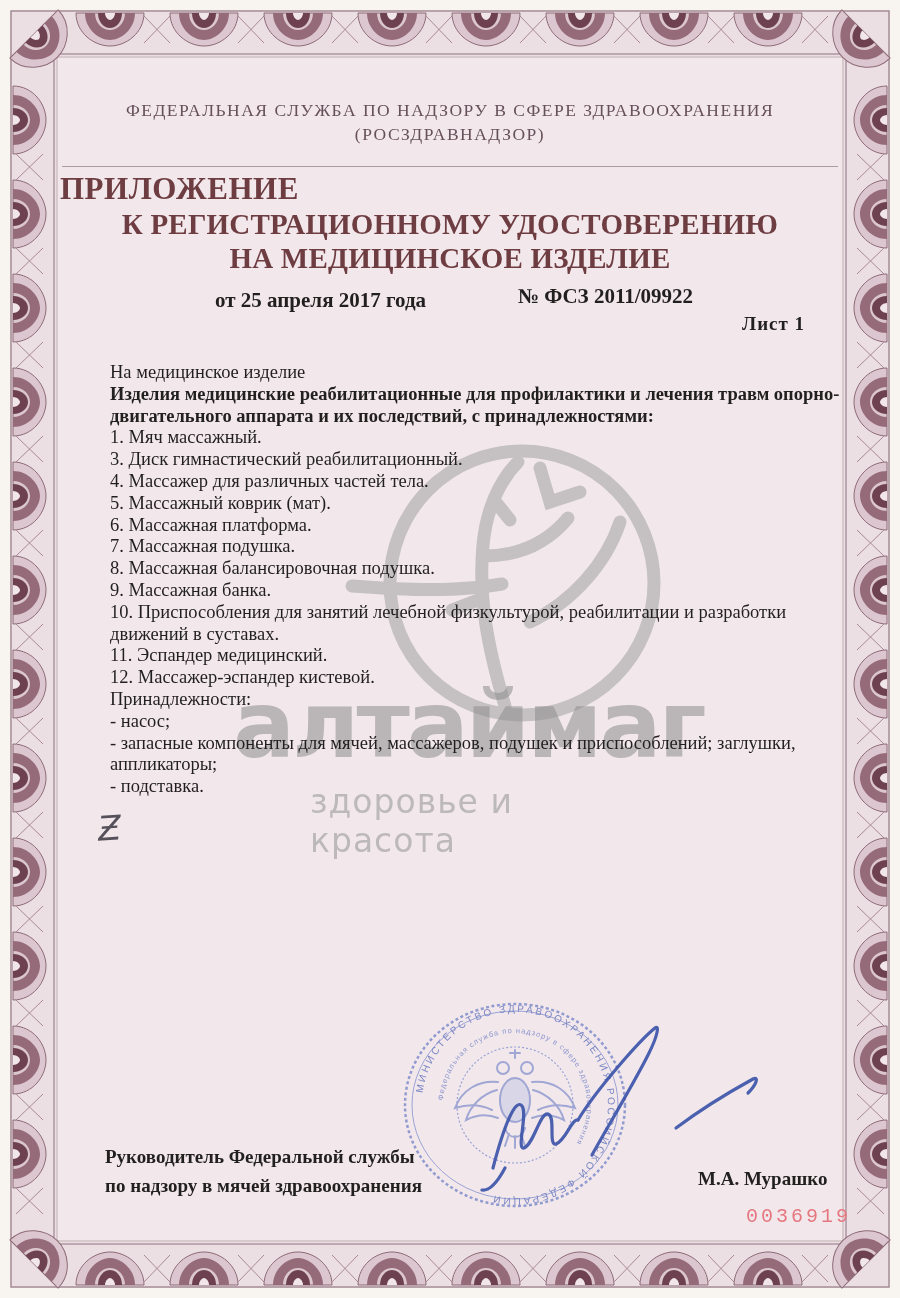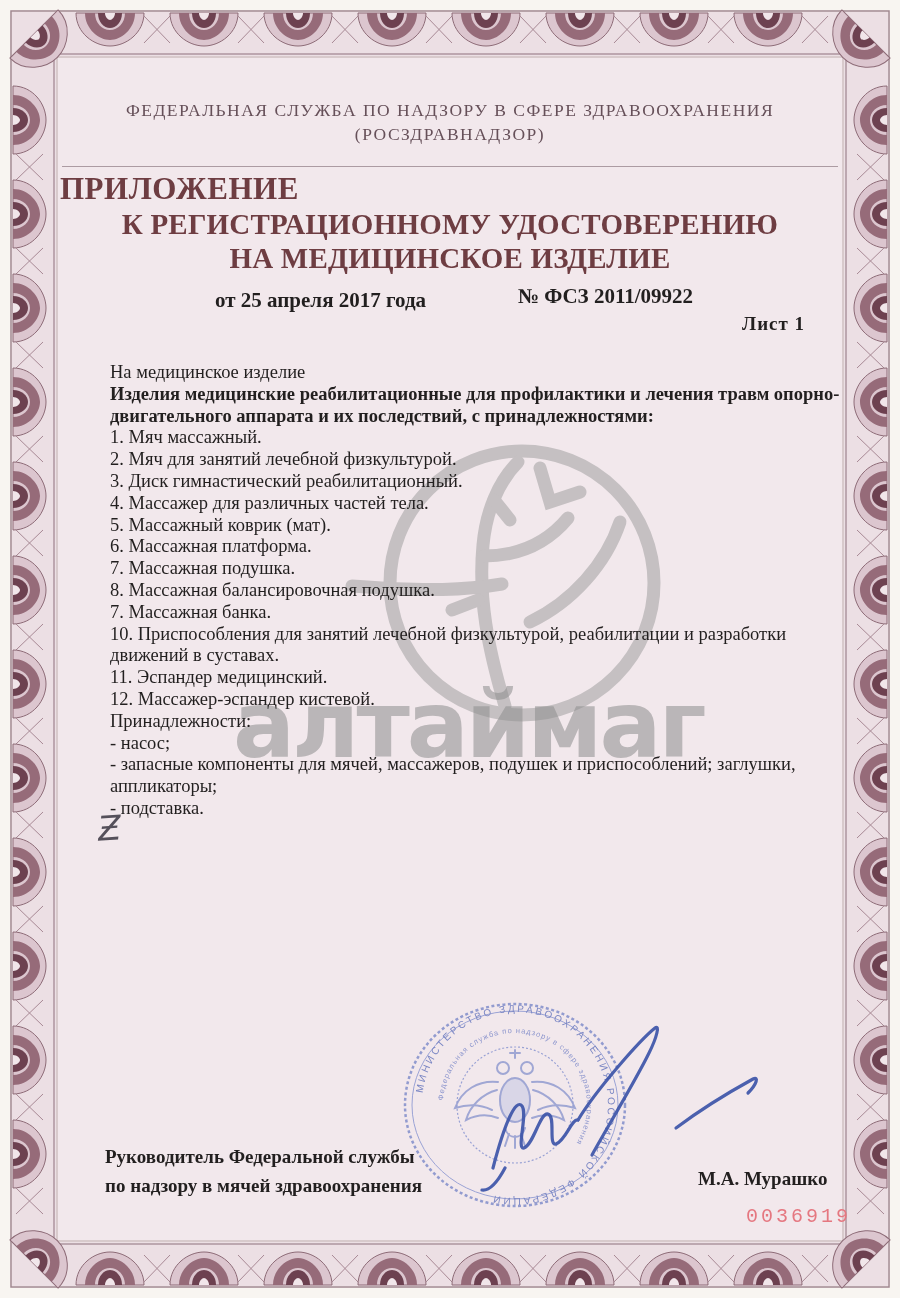--- a/index.html
+++ b/index.html
@@ -174,47 +174,47 @@
       <path d="M505,706 C488,648 478,598 483,545 C486,512 498,482 518,462"></path>
       <path d="M352,586 C430,592 466,590 502,584"></path>
       <path d="M484,556 C520,556 548,542 568,518"></path>
       <path d="M530,622 C572,602 606,564 620,522"></path>
       <path d="M540,468 L550,502 L580,492"></path>
       <path d="M494,500 L510,520"></path>
       <path d="M452,610 L478,600"></path>
     </g>
   </svg>
   <div class="wm-brand">алтаймаг</div>
+  <div class="wm-tagline">здоровье и красота</div>
 
   <div class="layer-text">
     <div class="org-line1">ФЕДЕРАЛЬНАЯ СЛУЖБА ПО НАДЗОРУ В СФЕРЕ ЗДРАВООХРАНЕНИЯ</div>
     <div class="org-line2">(РОСЗДРАВНАДЗОР)</div>
     <div class="header-rule"></div>
 
     <div class="title1">ПРИЛОЖЕНИЕ</div>
     <div class="title2">К РЕГИСТРАЦИОННОМУ УДОСТОВЕРЕНИЮ</div>
     <div class="title3">НА МЕДИЦИНСКОЕ ИЗДЕЛИЕ</div>
 
     <div class="meta-date">от  25 апреля 2017 года</div>
     <div class="meta-number">№  ФСЗ 2011/09922</div>
     <div class="meta-sheet">Лист 1</div>
 
     <div class="body-text">
       <div class="intro">На медицинское изделие</div>
       <div class="product-name">Изделия медицинские реабилитационные для профилактики и лечения травм опорно-двигательного аппарата и их последствий, с принадлежностями:</div>
       <div>
           <div class="list-item">1. Мяч массажный.</div>
-          <div class="list-item">2. Мяч для занятий лечебной физкультурой.</div>
           <div class="list-item">3. Диск гимнастический реабилитационный.</div>
           <div class="list-item">4. Массажер для различных частей тела.</div>
           <div class="list-item">5. Массажный коврик (мат).</div>
           <div class="list-item">6. Массажная платформа.</div>
           <div class="list-item">7. Массажная подушка.</div>
           <div class="list-item">8. Массажная балансировочная подушка.</div>
-          <div class="list-item">7. Массажная банка.</div>
+          <div class="list-item">9. Массажная банка.</div>
           <div class="list-item">10. Приспособления для занятий лечебной физкультурой, реабилитации и разработки движений в суставах.</div>
           <div class="list-item">11. Эспандер медицинский.</div>
           <div class="list-item">12. Массажер-эспандер кистевой.</div>
         </div>
       <div class="accessories-label">Принадлежности:</div>
       <div>
           <div class="list-item">- насос;</div>
           <div class="list-item">- запасные компоненты для мячей, массажеров, подушек и приспособлений; заглушки, аппликаторы;</div>
           <div class="list-item">- подставка.</div>
         </div>

